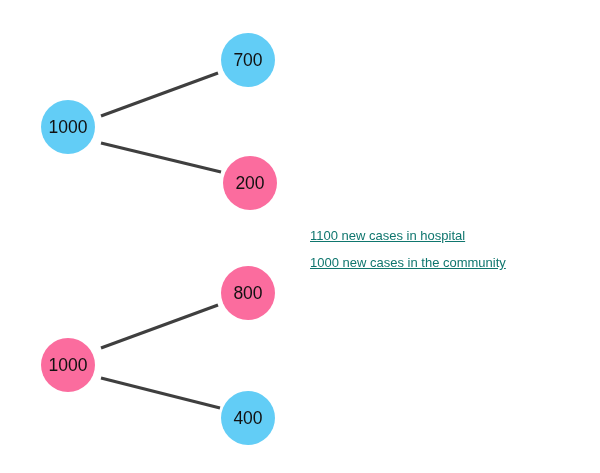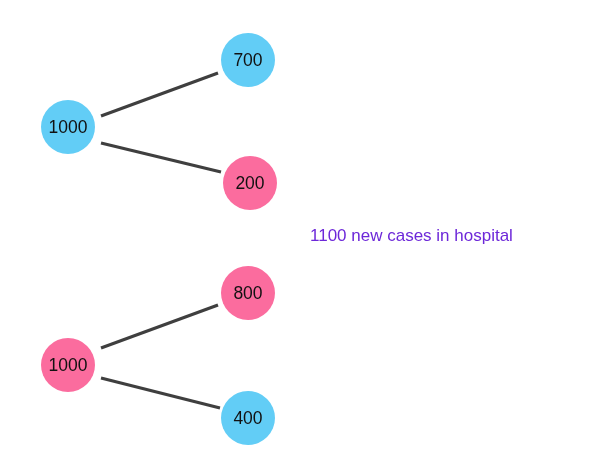--- a/index.html
+++ b/index.html
@@ -38,24 +38,25 @@
     stroke-linecap: butt;
   }
   .annotation-block {
     position: absolute;
     left: 310px;
     top: 222px;
     width: 285px;
   }
   .annotation-line {
     font-family: "Liberation Sans", sans-serif;
-    font-size: 17px;
+    font-size: 13px;
     line-height: 27px;
-    color: #6d28d9;
+    color: #0f766e;
     white-space: nowrap;
+    text-decoration: underline;
   }
 </style>
 </head>
 <body>
 
 <div id="canvas">
 
   <svg id="diagram-svg" viewBox="0 0 600 473" xmlns="http://www.w3.org/2000/svg">
 
     <g>
@@ -94,15 +95,16 @@
 
       <g>
         <circle class="node-circle" cx="248" cy="418" r="27" fill="#62cdf6"></circle>
         <text class="node-label" x="248" y="419">400</text>
       </g>
     </g>
   </svg>
 
   <div class="annotation-block">
     <div class="annotation-line">1100 new cases in hospital</div>
+    <div class="annotation-line">1000 new cases in the community</div>
   </div>
 
 </div>
 
 </body></html>

